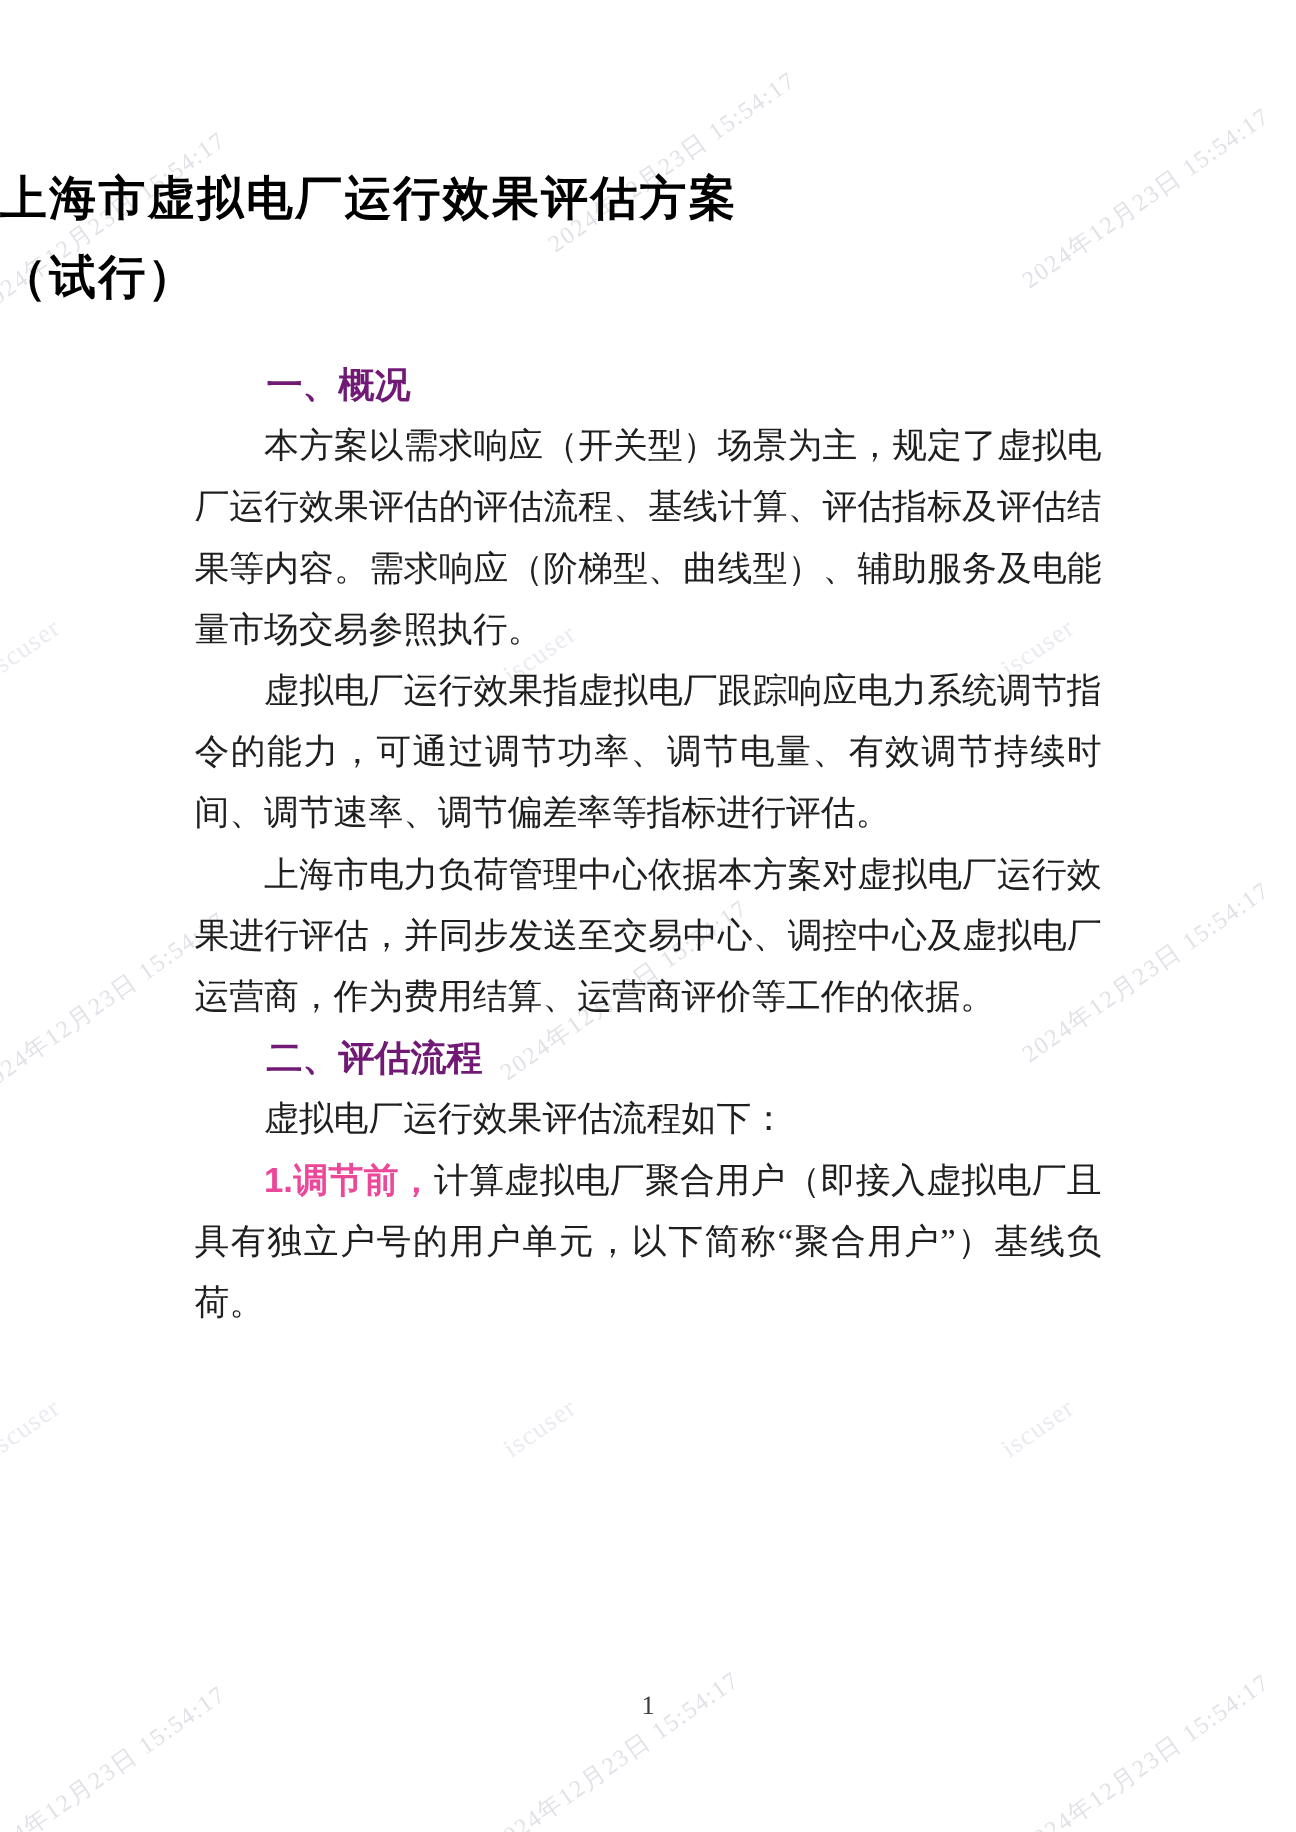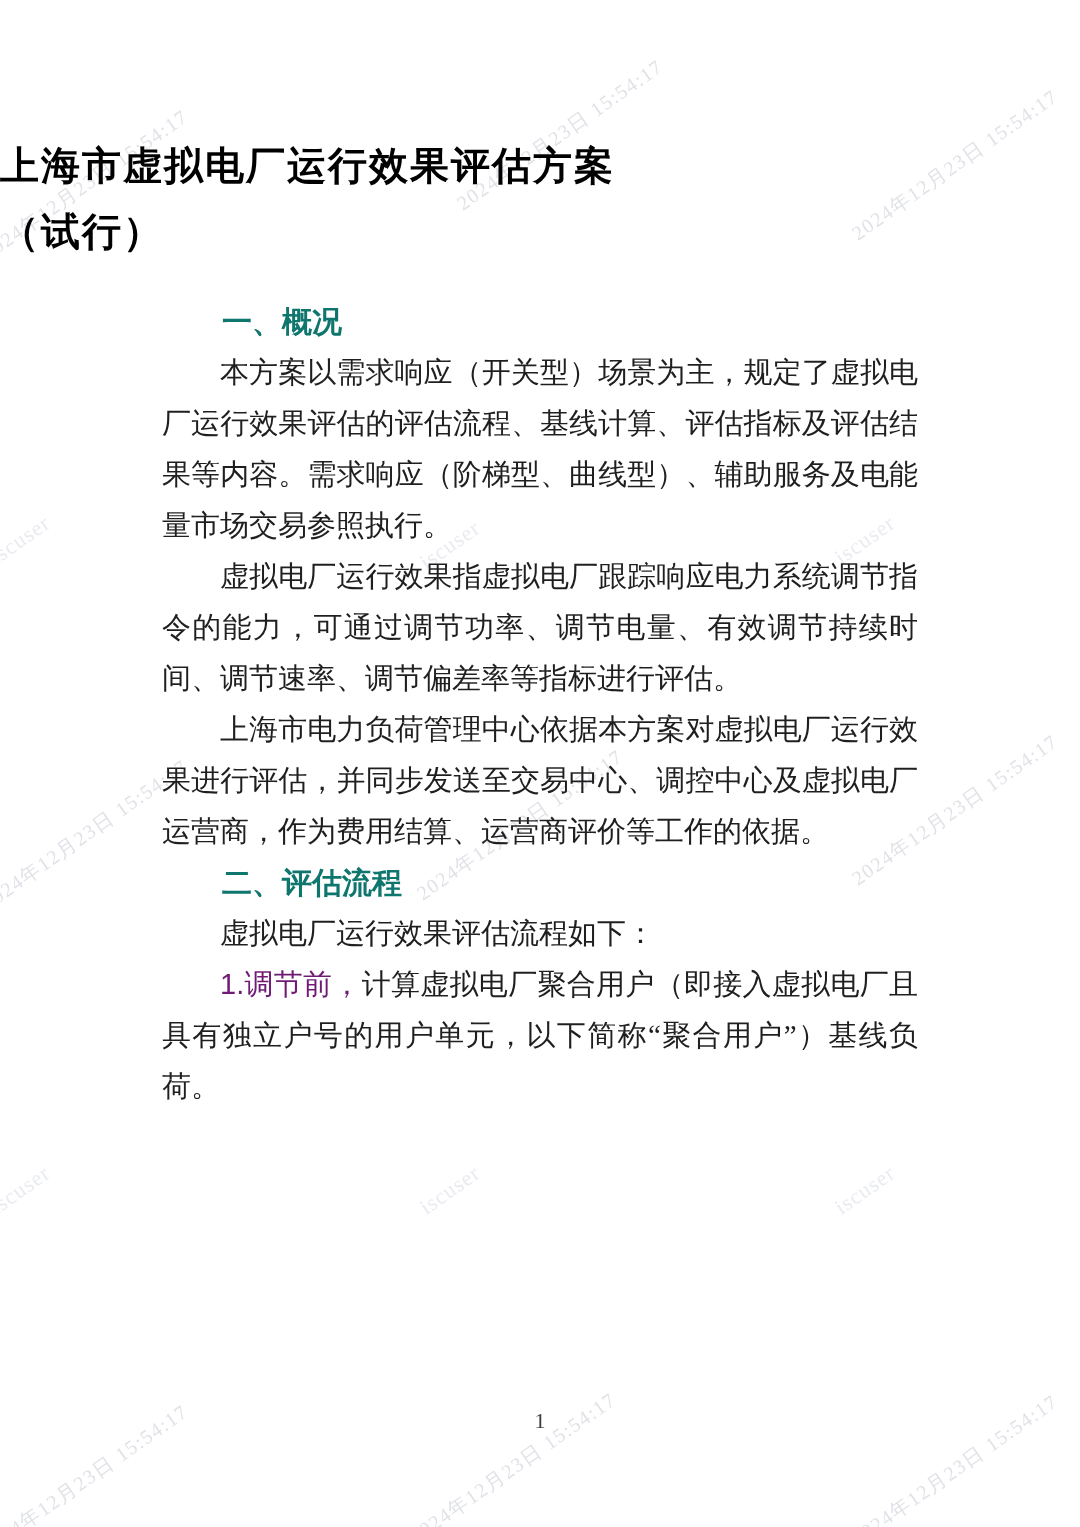--- a/index.html
+++ b/index.html
@@ -67,27 +67,27 @@
     color: #1f1f1f;
     text-align: justify;
   }
   .content p { margin: 0; text-indent: 2em; }
   .content h2 {
     margin: 0;
     font-family: "Liberation Sans", sans-serif;
     font-weight: 700;
     font-size: 30px;
     line-height: 51px;
-    color: #0f766e;
+    color: #701a75;
     text-indent: 2em;
   }
   .lead {
     font-family: "Liberation Sans", sans-serif;
-    font-weight: 400;
-    color: #701a75;
+    font-weight: 700;
+    color: #ec4899;
   }
 
   
   .page-number {
     position: absolute;
     left: 0;
     top: 1408px;
     width: 100%;
     text-align: center;
     font-family: "Liberation Serif", serif;

